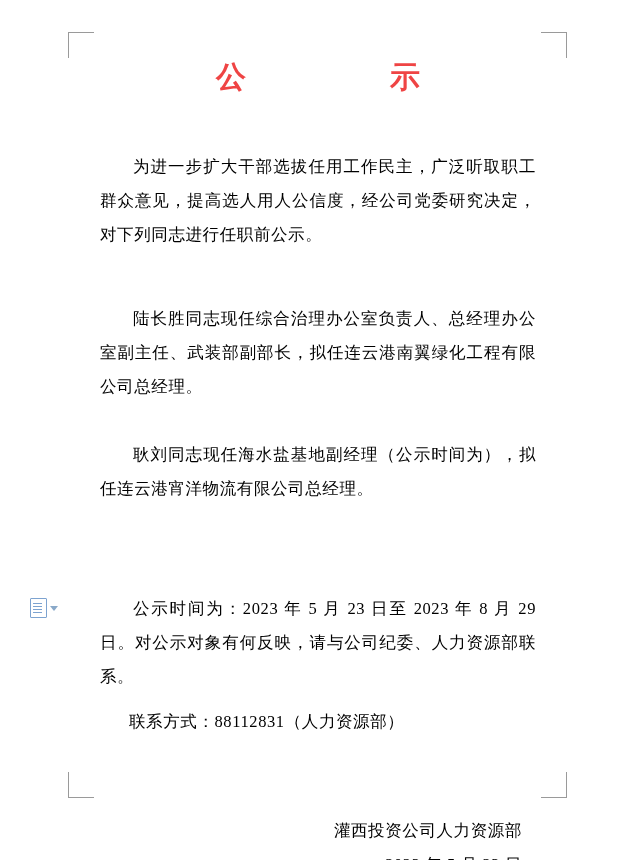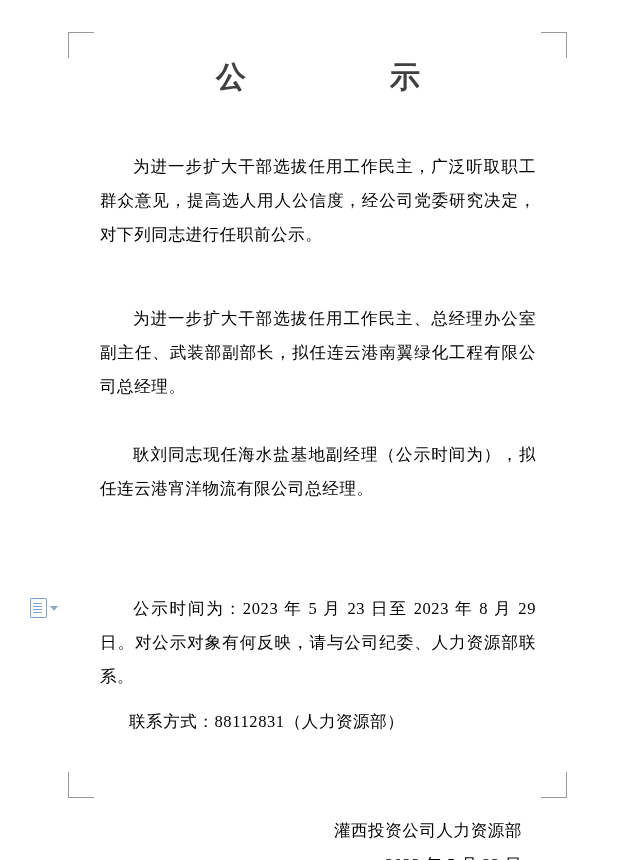--- a/index.html
+++ b/index.html
@@ -60,21 +60,21 @@
 
   .doc-title {
     text-align: center;
     font-family: "Liberation Sans", "DejaVu Sans", sans-serif;
     font-size: 30px;
     font-weight: bold;
     letter-spacing: 28px;
     padding-left: 28px;
     margin: 12px 0 0 0;
     line-height: 1.4;
-    color: #404040;
+    color: #ef4444;
   }
 
   .para {
     font-size: 16.5px;
     line-height: 34px;
     text-align: justify;
     text-justify: inter-ideograph;
     margin: 12px;
     letter-spacing: 0.6px;
   }
@@ -152,21 +152,21 @@
   <div class="content">
 
     <h1 class="doc-title">公　　示</h1>
 
     <div class="gap-lg"></div>
 
     <p class="para indent">为进一步扩大干部选拔任用工作民主，广泛听取职工群众意见，提高选人用人公信度，经公司党委研究决定，对下列同志进行任职前公示。</p>
 
     <div class="gap-md"></div>
 
-    <p class="para indent">为进一步扩大干部选拔任用工作民主、总经理办公室副主任、武装部副部长，拟任连云港南翼绿化工程有限公司总经理。</p>
+    <p class="para indent">陆长胜同志现任综合治理办公室负责人、总经理办公室副主任、武装部副部长，拟任连云港南翼绿化工程有限公司总经理。</p>
 
     <div class="gap-sm"></div>
 
     <p class="para indent">耿刘同志现任海水盐基地副经理（公示时间为），拟任连云港宵洋物流有限公司总经理。</p>
 
     <div class="gap-xl"></div>
 
     <p class="para indent">公示时间为：2023 年 5 月 23 日至 2023 年 8 月 29 日。对公示对象有何反映，请与公司纪委、人力资源部联系。</p>
 
     <p class="phone-line">联系方式：88112831（人力资源部）</p>

